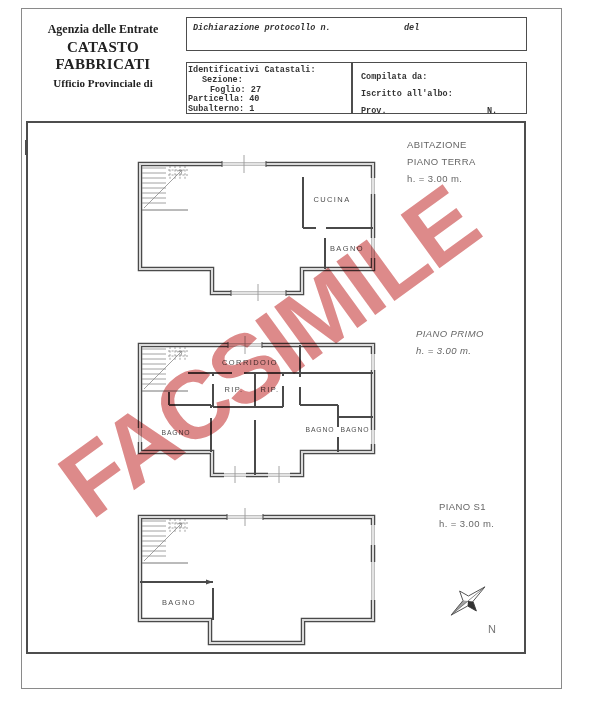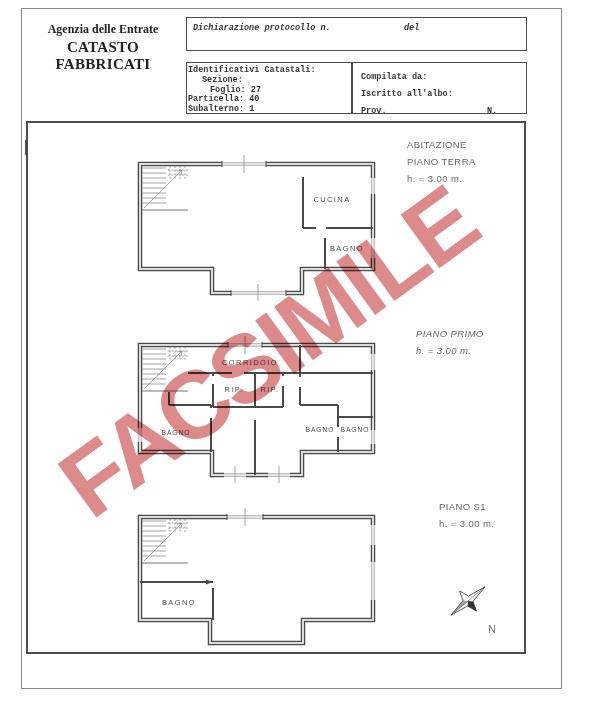--- a/index.html
+++ b/index.html
@@ -61,20 +61,21 @@
                mix-blend-mode:multiply; z-index:50; }
 </style>
 </head>
 <body>
 
 <div class="abs outer-border"></div>
 
 <div class="abs agency">
   <div class="l1">Agenzia delle Entrate</div>
   <div class="l2">CATASTO FABBRICATI</div>
+  <div class="l3">Ufficio Provinciale di</div>
 </div>
 
 <div class="abs hdr-box box-protocol mono t85 rel">
   <div class="rel">
     <span>Dichiarazione protocollo n.</span>
     <span class="abs" style="left:166px; top:0;margin-left:45px;">del</span>
   </div>
 </div>
 
 <div class="abs hdr-box box-cadastre mono t85c">

